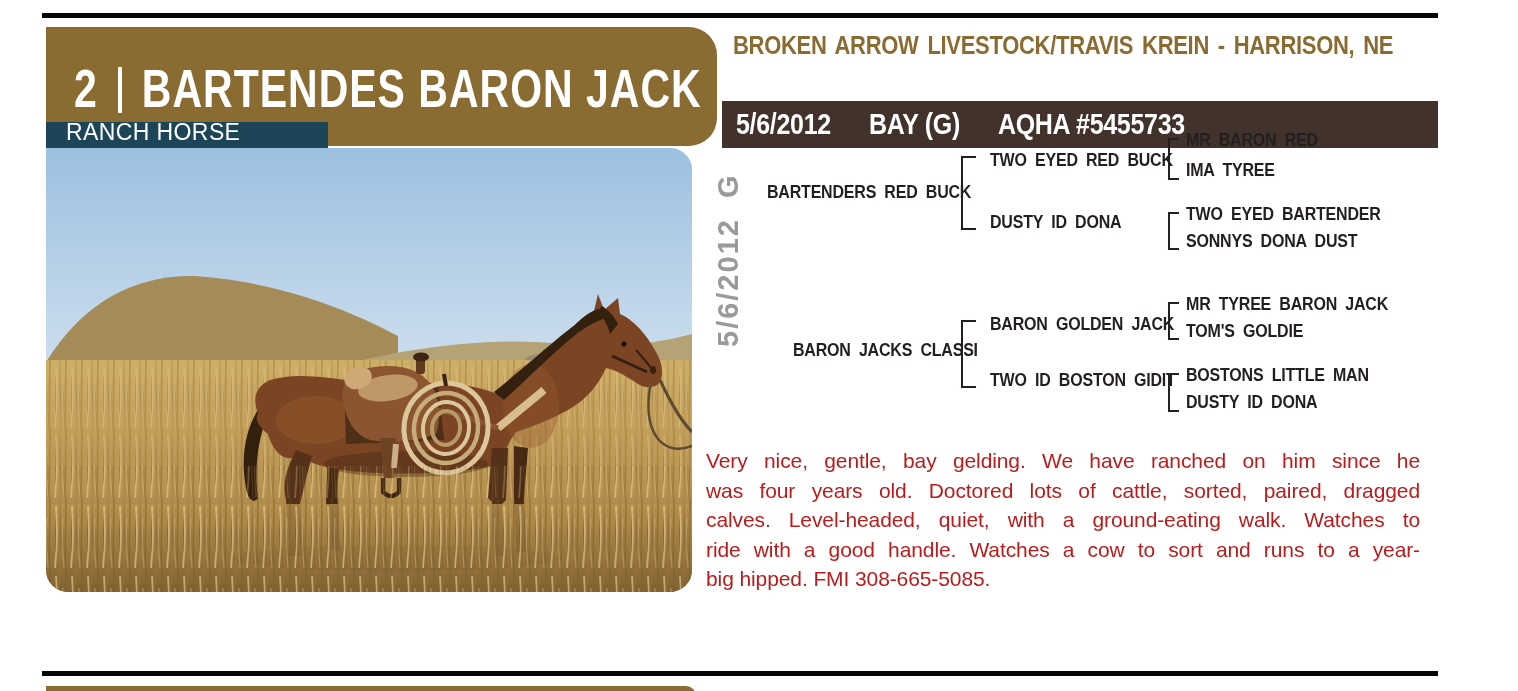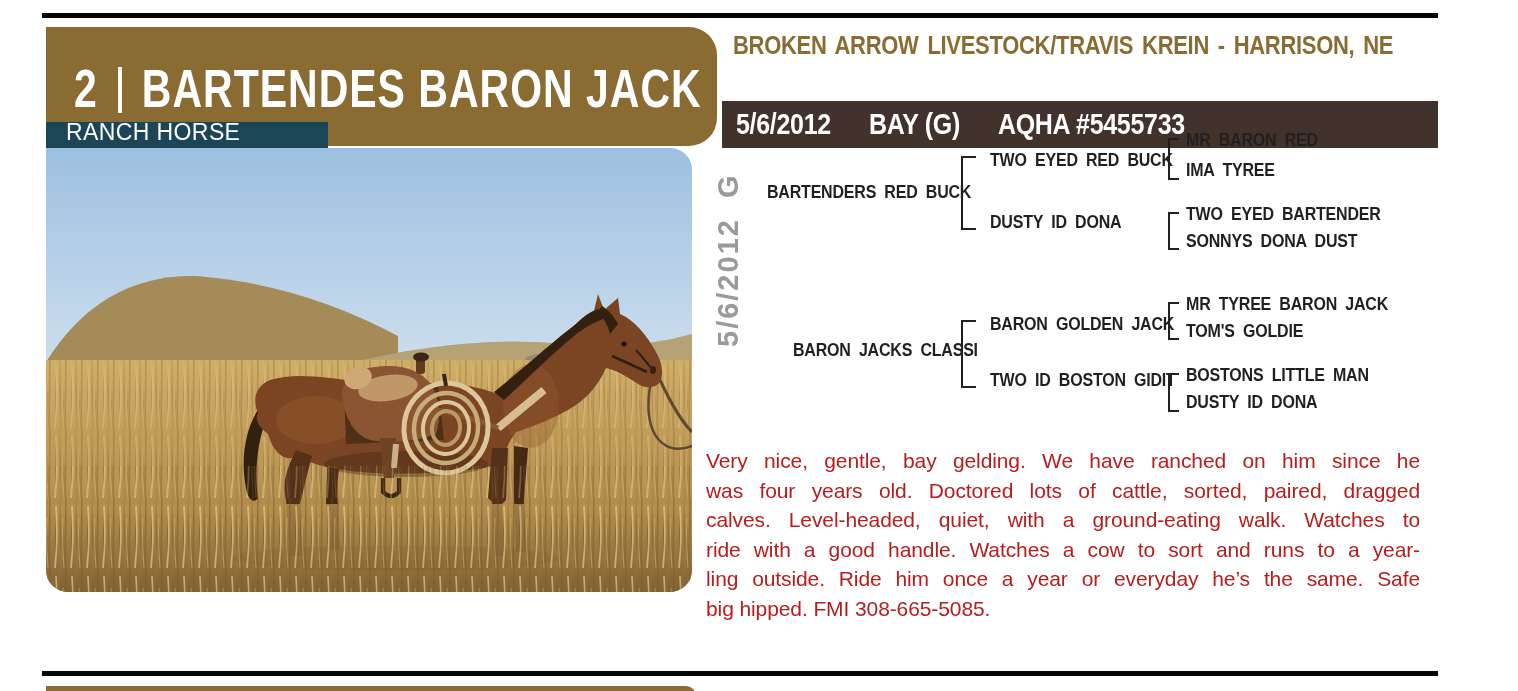--- a/index.html
+++ b/index.html
@@ -248,17 +248,16 @@
 <div class="ped-name" style="left:1186px; top:296px;">MR TYREE BARON JACK</div>
 <div class="ped-name" style="left:1186px; top:323px;">TOM'S GOLDIE</div>
 <div class="ped-name" style="left:1186px; top:367px;">BOSTONS LITTLE MAN</div>
 <div class="ped-name" style="left:1186px; top:394px;">DUSTY ID DONA</div>
 
 <div id="description">
   <div class="desc-line">Very nice, gentle, bay gelding. We have ranched on him since he</div>
   <div class="desc-line">was four years old. Doctored lots of cattle, sorted, paired, dragged</div>
   <div class="desc-line">calves. Level-headed, quiet, with a ground-eating walk. Watches to</div>
   <div class="desc-line">ride with a good handle. Watches a cow to sort and runs to a year-</div>
-  <div class="desc-line">ling outside. Ride him once a year or everyday he’s the same. Safe</div>
   <div class="desc-line last">big hipped. FMI 308-665-5085.</div>
 </div>
 
 <div id="next-lot-sliver"></div>
 
 </body></html>

